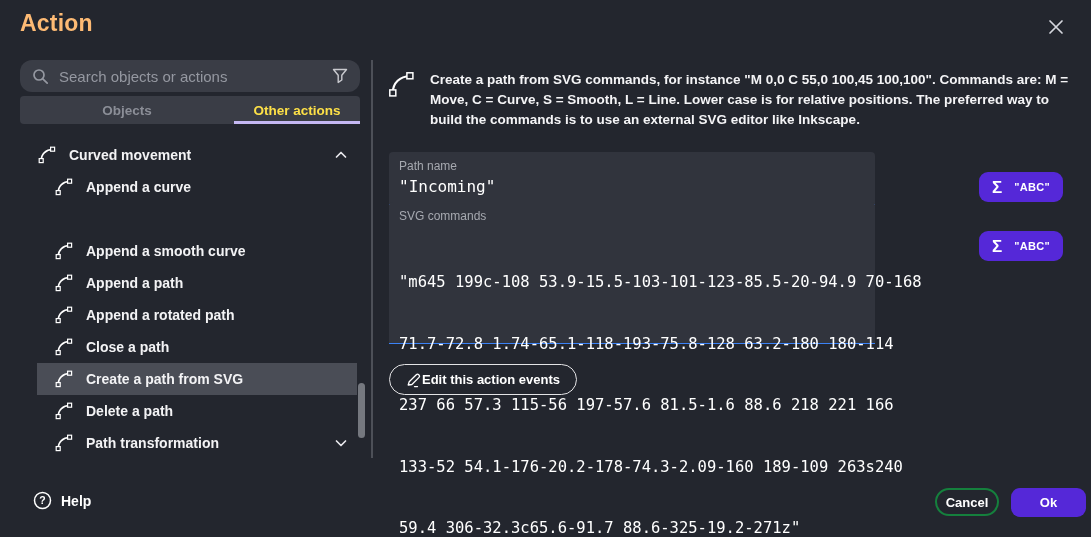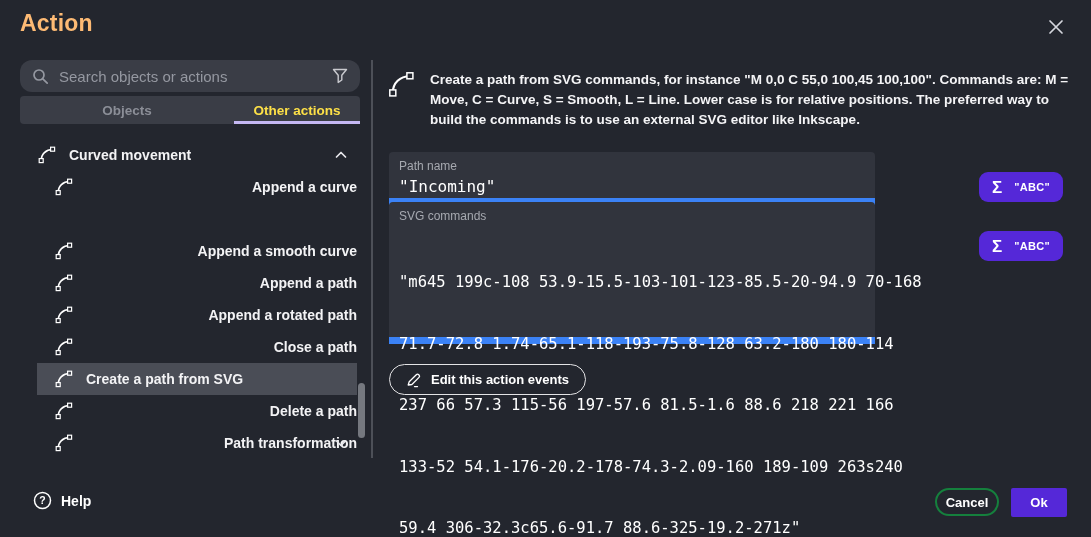--- a/index.html
+++ b/index.html
@@ -23,52 +23,52 @@
   
   .search{position:absolute;left:20px;top:60px;width:340px;height:32px;background:var(--input_bg);border-radius:12px;display:flex;align-items:center;padding:0 12px;gap:10px;}
   .search input{flex:1;background:transparent;border:none;outline:none;color:#e9e9ec;font-size:15px;font-family:"Liberation Sans",sans-serif;}
   .search input::placeholder{color:#9598a1;}
   .tabs{position:absolute;left:20px;top:96px;width:340px;height:28px;background:var(--input_bg);border-radius:4px;display:flex;}
   .tab{position:relative;width:50%;height:100%;display:flex;align-items:center;justify-content:center;font-size:13.5px;font-weight:700;color:#8b8e97;cursor:pointer;margin-left:44px;}
   .tab.active{color:#fde047;}
   .tab.active::after{content:"";position:absolute;left:0;right:0;bottom:0;height:3px;background:var(--tab_underline);}
 
   .row{position:absolute;left:20px;width:337px;height:32px;display:flex;align-items:center;gap:13px;padding-left:18px;font-size:14px;font-weight:700;color:#f3f3f5;cursor:pointer;}
-  .row.child{padding-left:35px;justify-content:space-between;}
+  .row.child{padding-left:35px;}
   .row.selected{left:37px;width:320px;padding-left:18px;background:var(--selected_row);}
   .r0{top:139px}.r1{top:171px}.r2{top:203px}.r3{top:235px}.r4{top:267px}
   .r5{top:299px}.r6{top:331px}.r7{top:363px}.r8{top:395px}.r9{top:427px}
   .row .chev{position:absolute;right:10px;top:12px;}
   .thumb{position:absolute;left:358px;top:383px;width:7px;height:55px;border-radius:4px;background:var(--thumb);cursor:pointer;}
   .divider{position:absolute;left:371px;top:60px;width:2px;height:398px;background:var(--divider);}
 
   
   .desc-icon{position:absolute;left:388px;top:71px;}
   .desc{position:absolute;left:430px;top:70px;width:650px;font-size:13.5px;font-weight:600;line-height:20px;color:#f4f4f6;}
 
-  .field{position:absolute;left:389px;width:486px;background:var(--field_bg);border-radius:4px 4px 0 0;border-bottom:7px solid #3b82f6;}
+  .field{position:absolute;left:389px;width:486px;background:var(--field_bg);border-radius:4px 4px 0 0;border-bottom:1px solid #3b82f6;}
   .field .flabel{position:absolute;left:10px;top:7px;font-size:12px;color:#a6a9b0;font-weight:400;}
   .field-name{top:152px;height:53px;}
   .field-name input{position:absolute;left:10px;top:25px;width:550px;background:transparent;border:none;outline:none;color:#fff;font-family:"DejaVu Sans Mono",monospace;font-size:16px;}
   .field-svg{top:202px;height:142px;}
   .svg-lines{position:absolute;left:10px;top:29px;font-family:"DejaVu Sans Mono",monospace;font-size:15.5px;line-height:20.5px;color:#fff;white-space:pre;cursor:text;}
 
   .abc-btn{position:absolute;left:979px;width:84px;height:30px;border:none;border-radius:9px;background:var(--accent);color:#fff;display:flex;align-items:center;justify-content:center;gap:12px;cursor:pointer;}
   .abc-btn .sigma{font-size:17px;font-weight:700;line-height:1;}
   .abc-btn .abc{font-size:11px;font-weight:700;letter-spacing:.3px;}
   .abc1{top:172px;}
   .abc2{top:231px;}
 
-  .edit-btn{position:absolute;left:389px;top:364px;height:31px;padding:0 16px;display:flex;align-items:center;gap:9px;background:transparent;border:1px solid #e3e3e5;border-radius:16px;color:#fff;font-size:13px;font-weight:700;font-family:"Liberation Sans",sans-serif;cursor:pointer;}
+  .edit-btn{position:absolute;left:389px;top:364px;height:31px;padding:0 16px;display:flex;align-items:center;background:transparent;border:1px solid #e3e3e5;border-radius:16px;color:#fff;font-size:13px;font-weight:700;font-family:"Liberation Sans",sans-serif;cursor:pointer;}
 
   
   .help{position:absolute;left:33px;top:491px;display:flex;align-items:center;gap:9px;font-size:14px;font-weight:700;color:#fff;cursor:pointer;}
   .btn{position:absolute;top:488px;height:28px;font-size:13px;font-weight:700;font-family:"Liberation Sans",sans-serif;color:#fff;cursor:pointer;display:flex;align-items:center;justify-content:center;}
   .cancel{left:935px;width:64px;background:transparent;border:2px solid #15803d;border-radius:14px;}
-  .ok{left:1011px;width:56px;height:29px;background:var(--accent);border:none;border-radius:2px;text-align:right;}
+  .ok{left:1011px;width:75px;height:29px;background:var(--accent);border:none;border-radius:9px;text-align:right;}
   svg{display:block;}
 </style>
 </head>
 <body>
 
 <div class="stage">
 
   <div class="title">Action</div>
 
   <div class="close">

